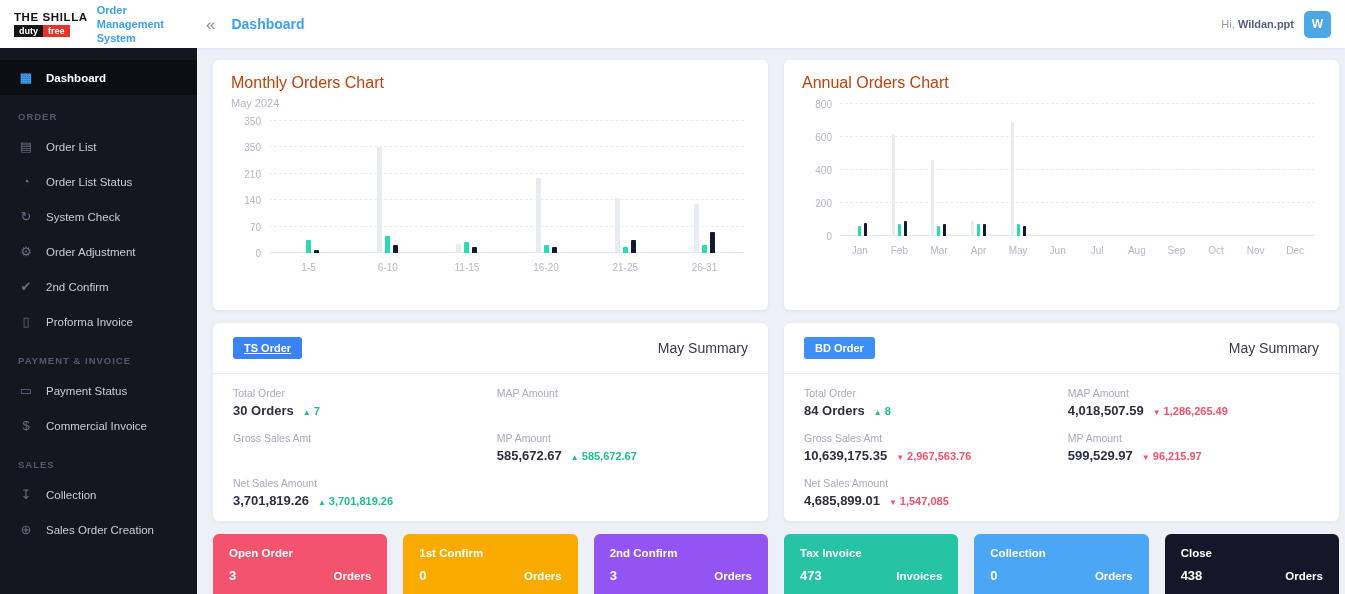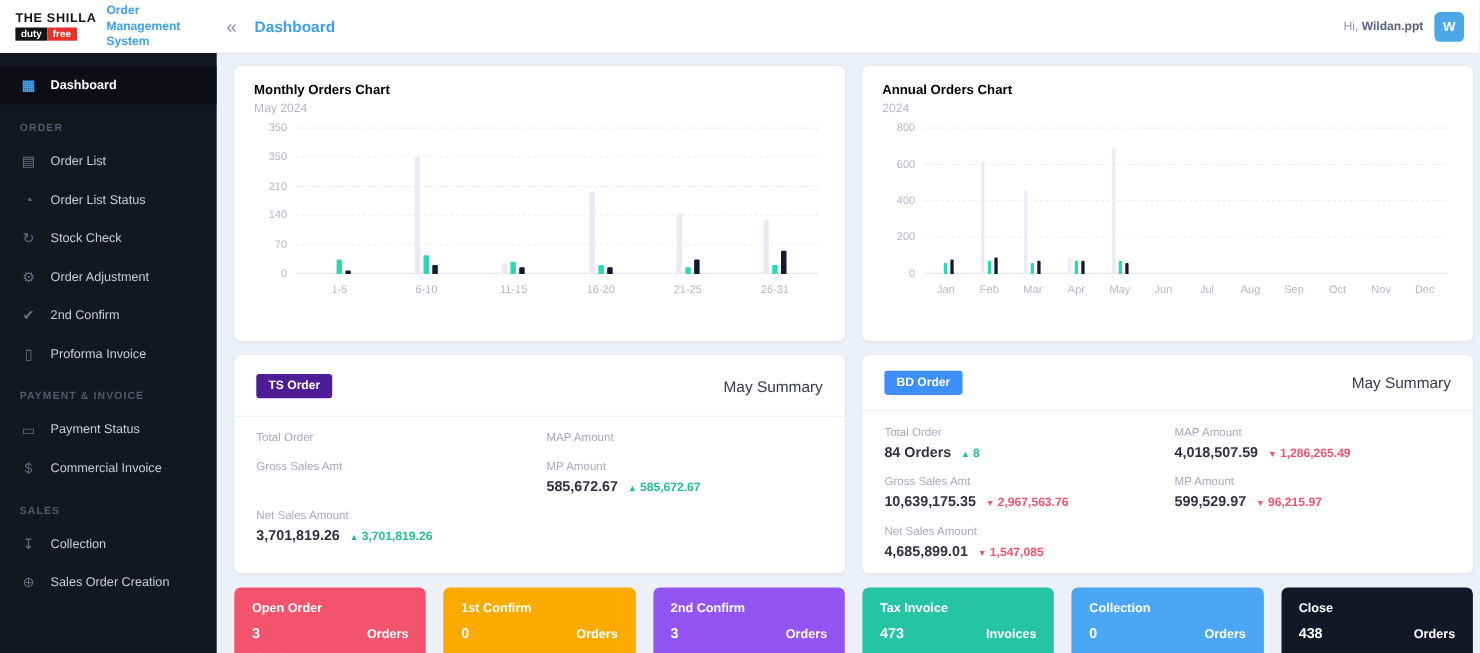--- a/index.html
+++ b/index.html
@@ -39,21 +39,21 @@
   .row { display: flex; gap: 16px; }
   .card { background: #fff; border-radius: 6px; box-shadow: 0 1px 4px rgba(35,40,60,.06); }
   
   .nav-item { display: flex; align-items: center; gap: 12px; padding: 10px 18px; color: #c9ccd9; font-size: 11.5px; cursor: pointer; }
   .nav-item .icon { width: 16px; text-align: center; color: #686d85; font-size: 13px; }
   .nav-item.active { background: #0c0e13; color: #fff; font-weight: bold; }
   .nav-item.active .icon { color: #3d9ff0; }
   .nav-section { padding: 16px 18px 7px; color: #55596f; font-size: 9.5px; font-weight: bold; letter-spacing: 1px; }
   
   .chart-card { flex: 1; height: 250px; padding: 14px 18px; overflow: hidden; }
-  .card-title { color: #000000; font-size: 12px; font-weight: bold; }
+  .card-title { color: #c2410c; font-size: 16px; font-weight: normal; }
   .card-sub { color: #b4b7c9; font-size: 11px; margin-top: 5px; }
   .chart { margin-top: 12px; }
   .plot { position: relative; height: 132px; }
   .gridline { position: absolute; left: 38px; right: 6px; height: 0; border-top: 1px dashed #e9ebf3; }
   .gridline.baseline { border-top: 1px solid #e3e6ef; }
   .ytick { position: absolute; left: 0; width: 30px; text-align: right; font-size: 10px; color: #b4b7c9; transform: translateY(50%); }
   .groups { position: absolute; left: 38px; right: 6px; top: 0; bottom: 0; display: flex; }
   .group-bars { flex: 1; display: flex; align-items: flex-end; justify-content: center; gap: 3px; }
   .bar { width: 5px; border-radius: 1px 1px 0 0; }
   #chart-1 .bar { width: 3px; gap: 2px; }
@@ -120,21 +120,21 @@
         <div class="nav-item">
           <span class="icon">▤</span>
           <span>Order List</span>
         </div>
         <div class="nav-item">
           <span class="icon">◔</span>
           <span>Order List Status</span>
         </div>
         <div class="nav-item">
           <span class="icon">↻</span>
-          <span>Stock Check</span>
+          <span>System Check</span>
         </div>
         <div class="nav-item">
           <span class="icon">⚙</span>
           <span>Order Adjustment</span>
         </div>
         <div class="nav-item">
           <span class="icon">✔</span>
           <span>2nd Confirm</span>
         </div>
         <div class="nav-item">
@@ -217,21 +217,20 @@
                 <div class="xtick">6-10</div>
                 <div class="xtick">11-15</div>
                 <div class="xtick">16-20</div>
                 <div class="xtick">21-25</div>
                 <div class="xtick">26-31</div>
               </div>
             </div>
         </section>
         <section class="card chart-card">
           <h3 class="card-title">Annual Orders Chart</h3>
-          <div class="card-sub">2024</div>
           <div class="chart" id="chart-1">
               <div class="plot">
                 <div class="gridline baseline" style="bottom: 0%;"></div>
                 <div class="ytick" style="bottom: 0%;">0</div>
                 <div class="gridline" style="bottom: 25%;"></div>
                 <div class="ytick" style="bottom: 25%;">200</div>
                 <div class="gridline" style="bottom: 50%;"></div>
                 <div class="ytick" style="bottom: 50%;">400</div>
                 <div class="gridline" style="bottom: 75%;"></div>
                 <div class="ytick" style="bottom: 75%;">600</div>
@@ -313,26 +312,30 @@
                 <div class="xtick">Oct</div>
                 <div class="xtick">Nov</div>
                 <div class="xtick">Dec</div>
               </div>
             </div>
         </section>
       </div>
       <div class="row" id="summaries">
           <section class="card summary-card">
             <div class="summary-head">
-              <span class="badge" style="background: #4c1d95;">TS Order</span>
+              <span class="badge" style="background: #3b82f6; text-decoration: underline;">TS Order</span>
               <span class="summary-title">May Summary</span>
             </div>
             <div class="summary-body">
               <div class="stat">
                 <div class="stat-label">Total Order</div>
+                <div class="stat-value-row">
+                  <span class="stat-value">30 Orders</span>
+                  <span class="delta up"><span class="arrow">▲</span><span>7</span></span>
+                </div>
               </div>
               <div class="stat">
                 <div class="stat-label">MAP Amount</div>
               </div>
               <div class="stat">
                 <div class="stat-label">Gross Sales Amt</div>
               </div>
               <div class="stat">
                 <div class="stat-label">MP Amount</div>
                 <div class="stat-value-row">

